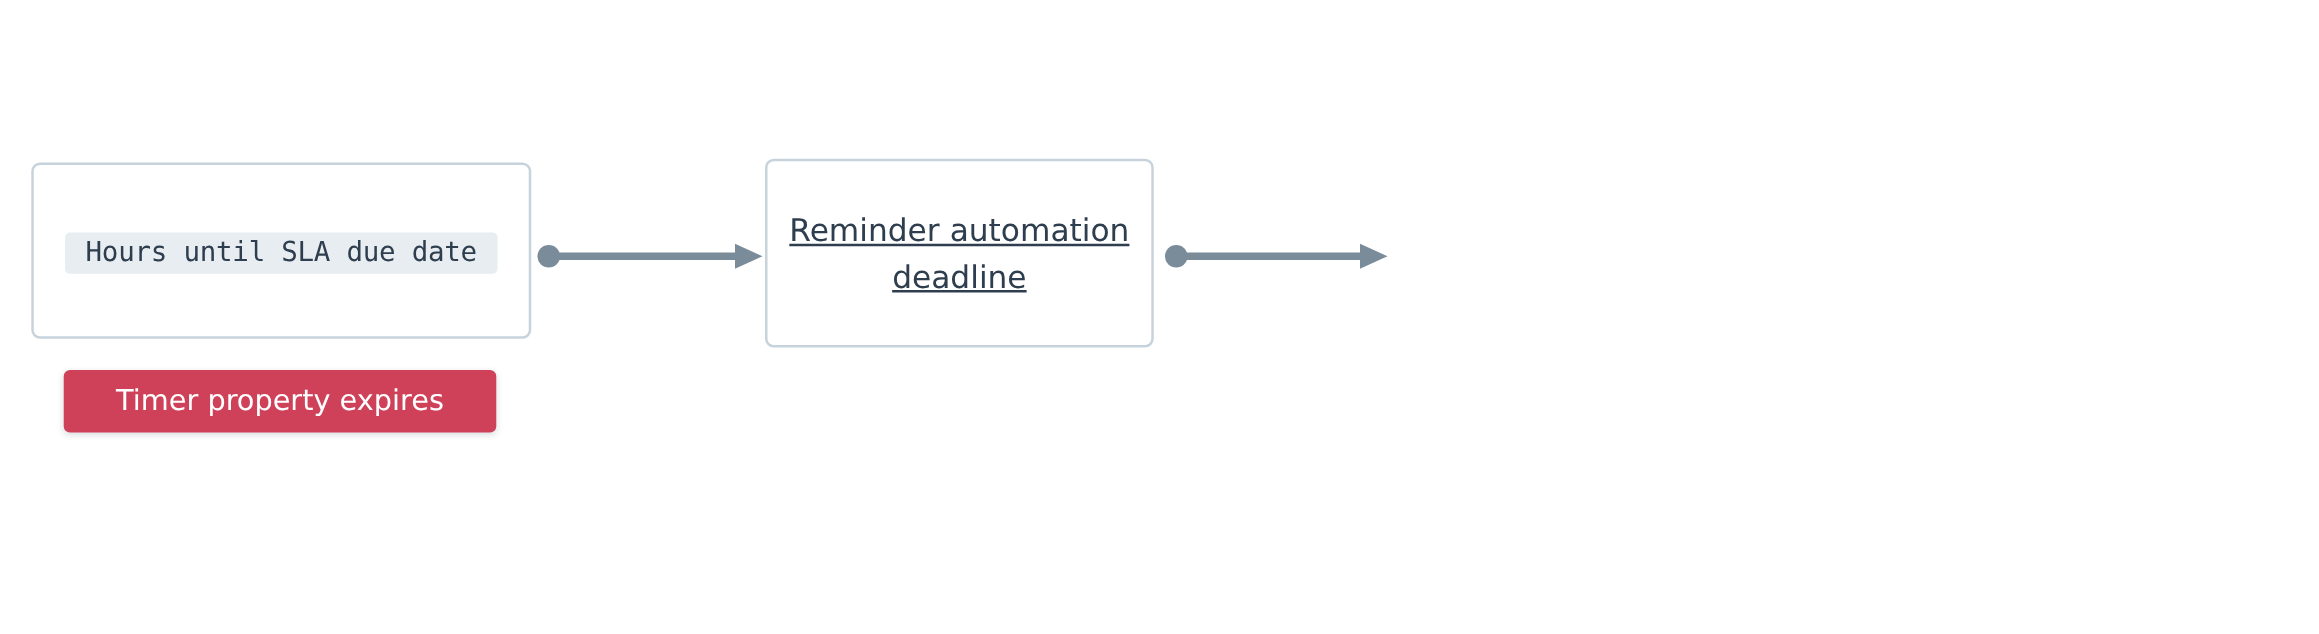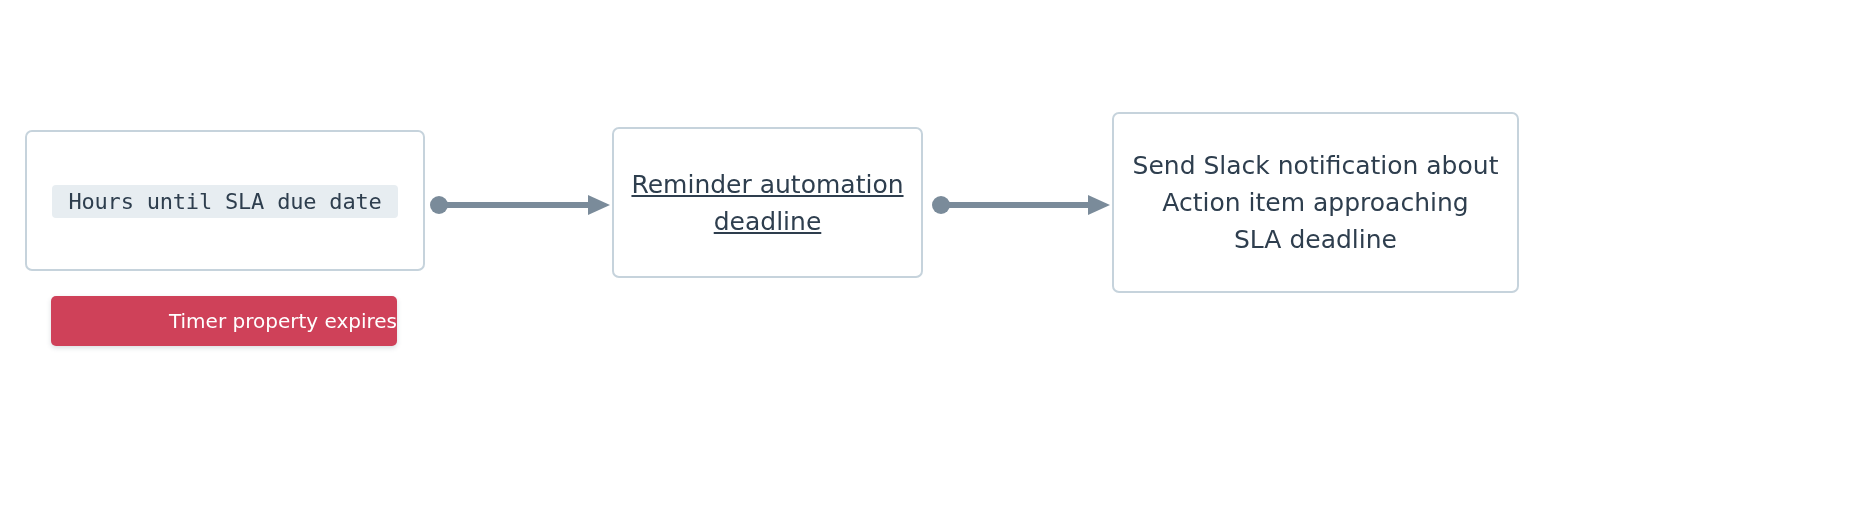--- a/index.html
+++ b/index.html
@@ -65,22 +65,22 @@
     position: absolute;
     left: 51px;
     top: 296px;
     width: 346px;
     height: 50px;
     background: #cf4159;
     color: #ffffff;
     border-radius: 5px;
     display: flex;
     align-items: center;
-    justify-content: flex-end;
-    font-size: 20px;
+    justify-content: center;
+    font-size: 23px;
     font-family: "DejaVu Sans", sans-serif;
     box-shadow: 0 2px 5px rgba(50,70,90,0.18);
     box-sizing: border-box;
     white-space: nowrap;
   }
 
   
   .connector {
     position: absolute;
     height: 30px;
@@ -118,19 +118,14 @@
   </div>
 
   <div class="connector" id="connector-2">
     <svg viewBox="0 0 178 30" preserveAspectRatio="none" aria-hidden="true">
       <circle cx="9" cy="15" r="9" fill="#7a8b9a"></circle>
       <line x1="9" y1="15" x2="158" y2="15" stroke="#7a8b9a" stroke-width="6"></line>
       <polygon points="156,5 178,15 156,25" fill="#7a8b9a"></polygon>
     </svg>
   </div>
 
-  <div class="node" id="node-action">
-    <span class="node-line">Send Slack notification about</span>
-    <span class="node-line">Action item approaching</span>
-    <span class="node-line">SLA deadline</span>
-  </div>
 
 </div>
 
 </body></html>

